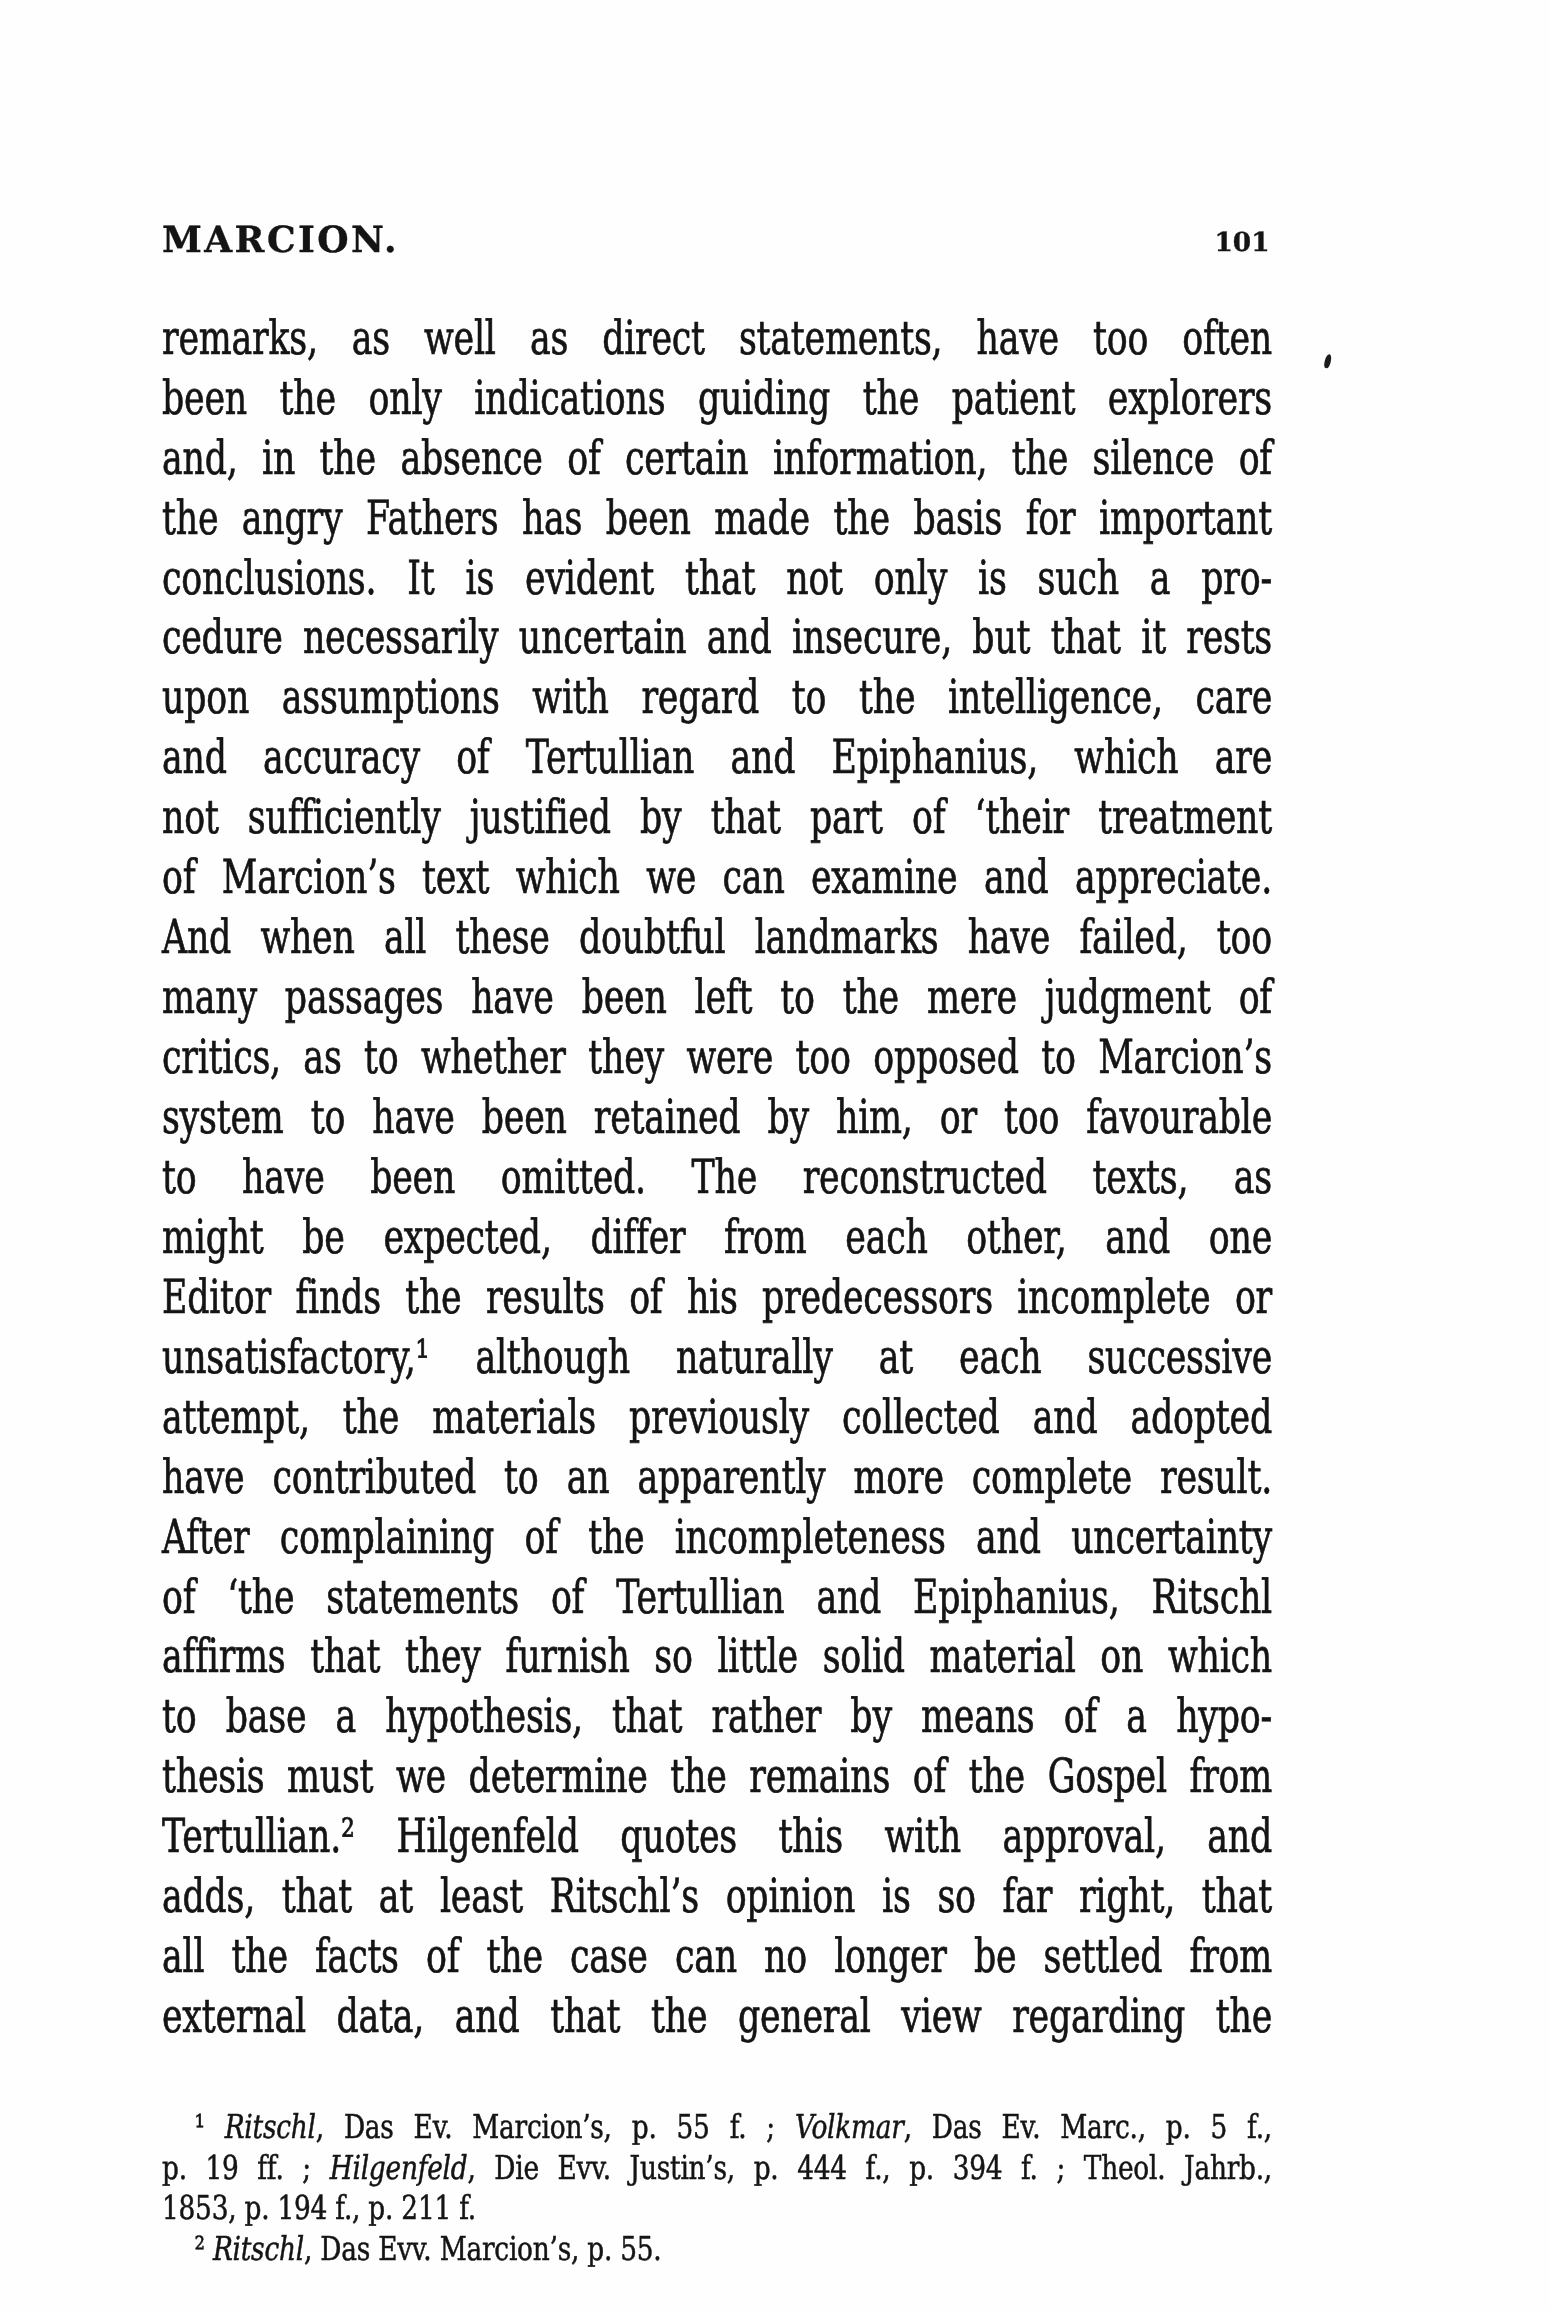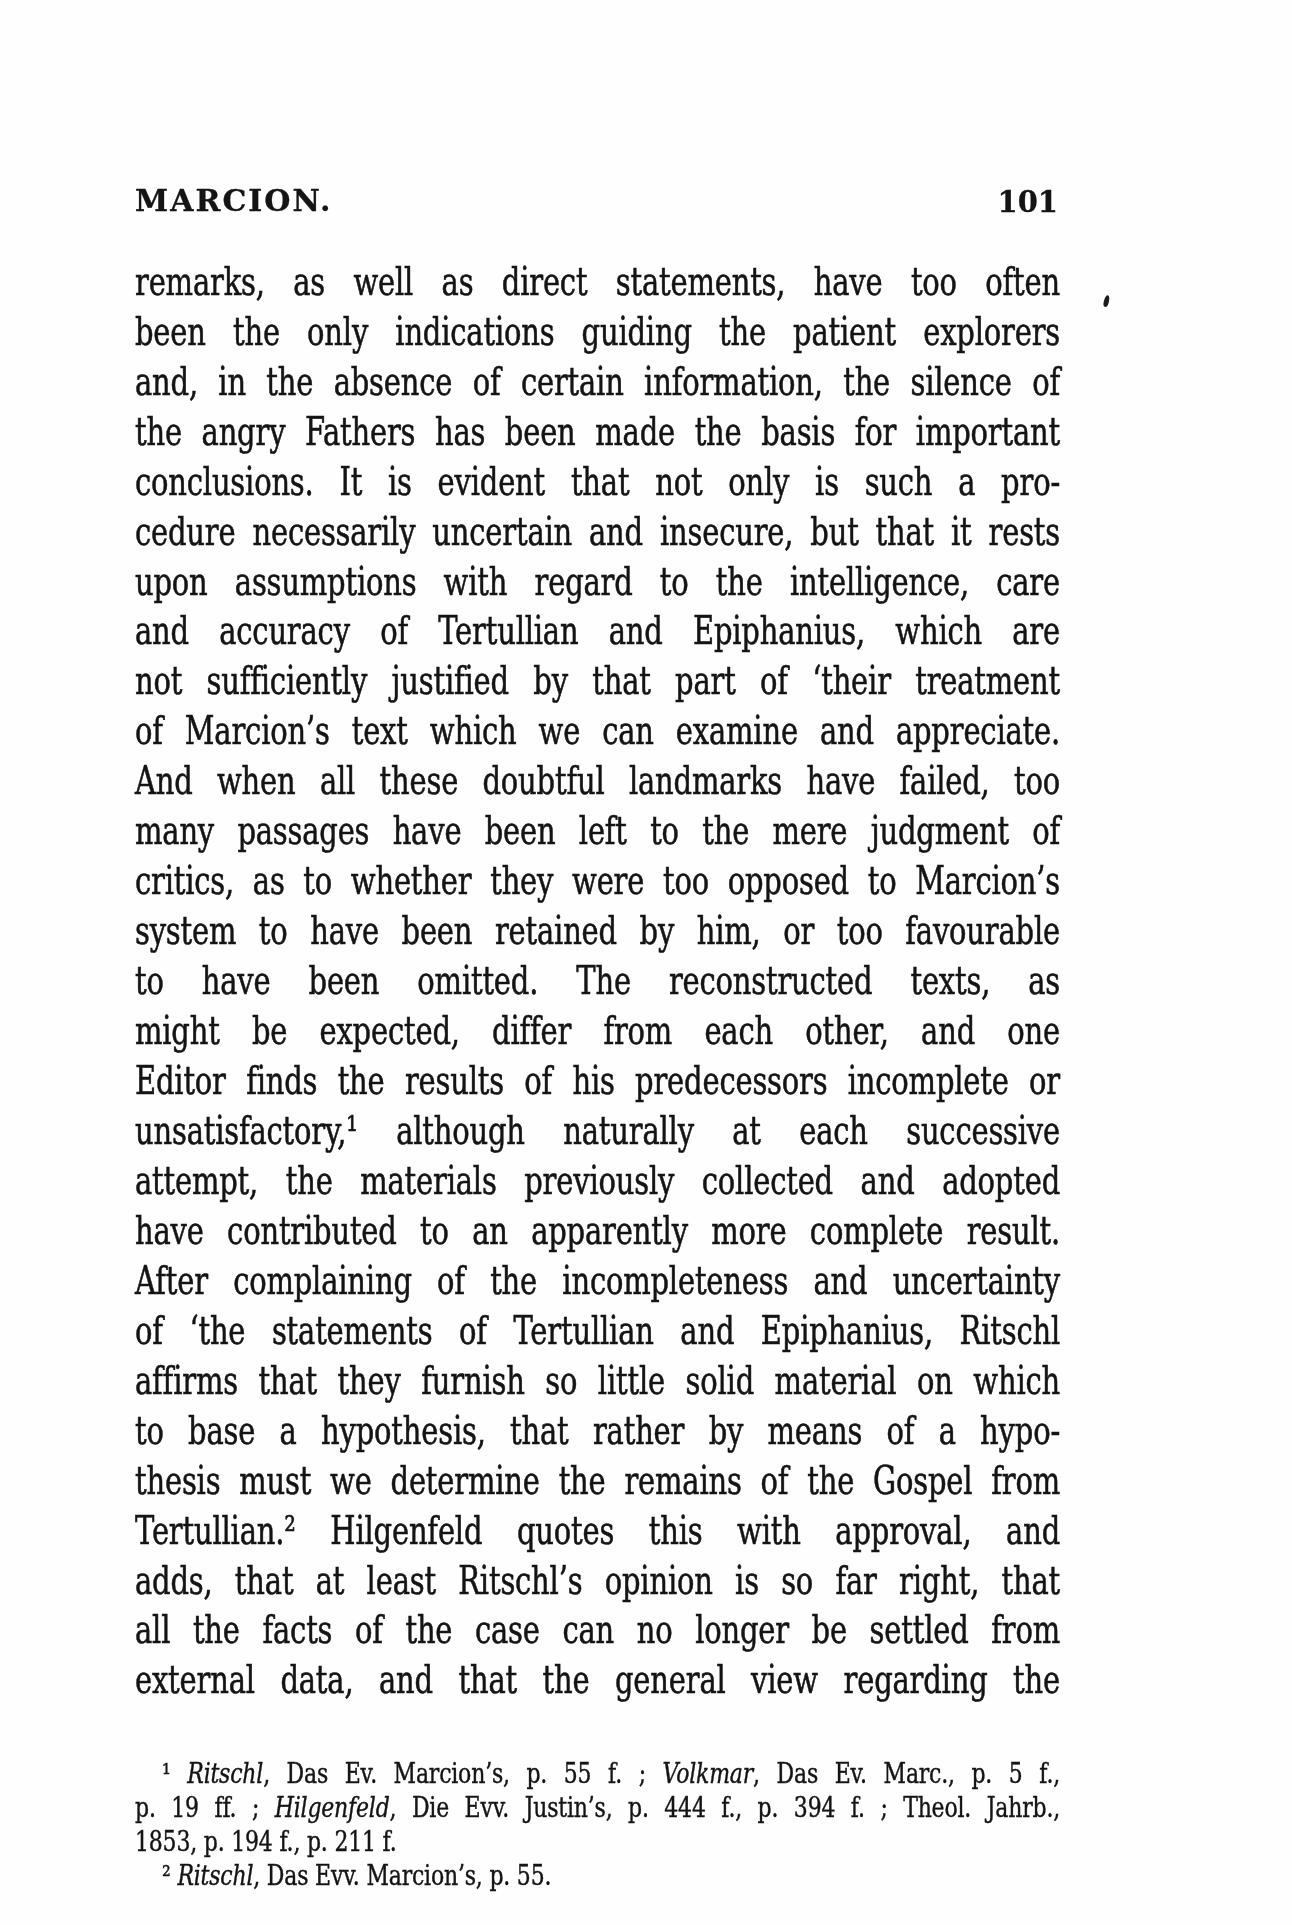--- a/index.html
+++ b/index.html
@@ -28,21 +28,21 @@
     text-align: left;
     font-size: 30px;
     font-weight: bold;
     letter-spacing: 2px;
     -webkit-text-stroke: 0.3px #141414;
   }
   .header .pagenum {
     position: absolute;
     right: 2px;
     top: 1px;
-    font-size: 29px;
+    font-size: 22px;
     font-weight: bold;
     -webkit-text-stroke: 0.3px #141414;
   }
 
   
   .bodytext {
     position: absolute;
     left: 135px;
     top: 257px;
     width: 925px;

